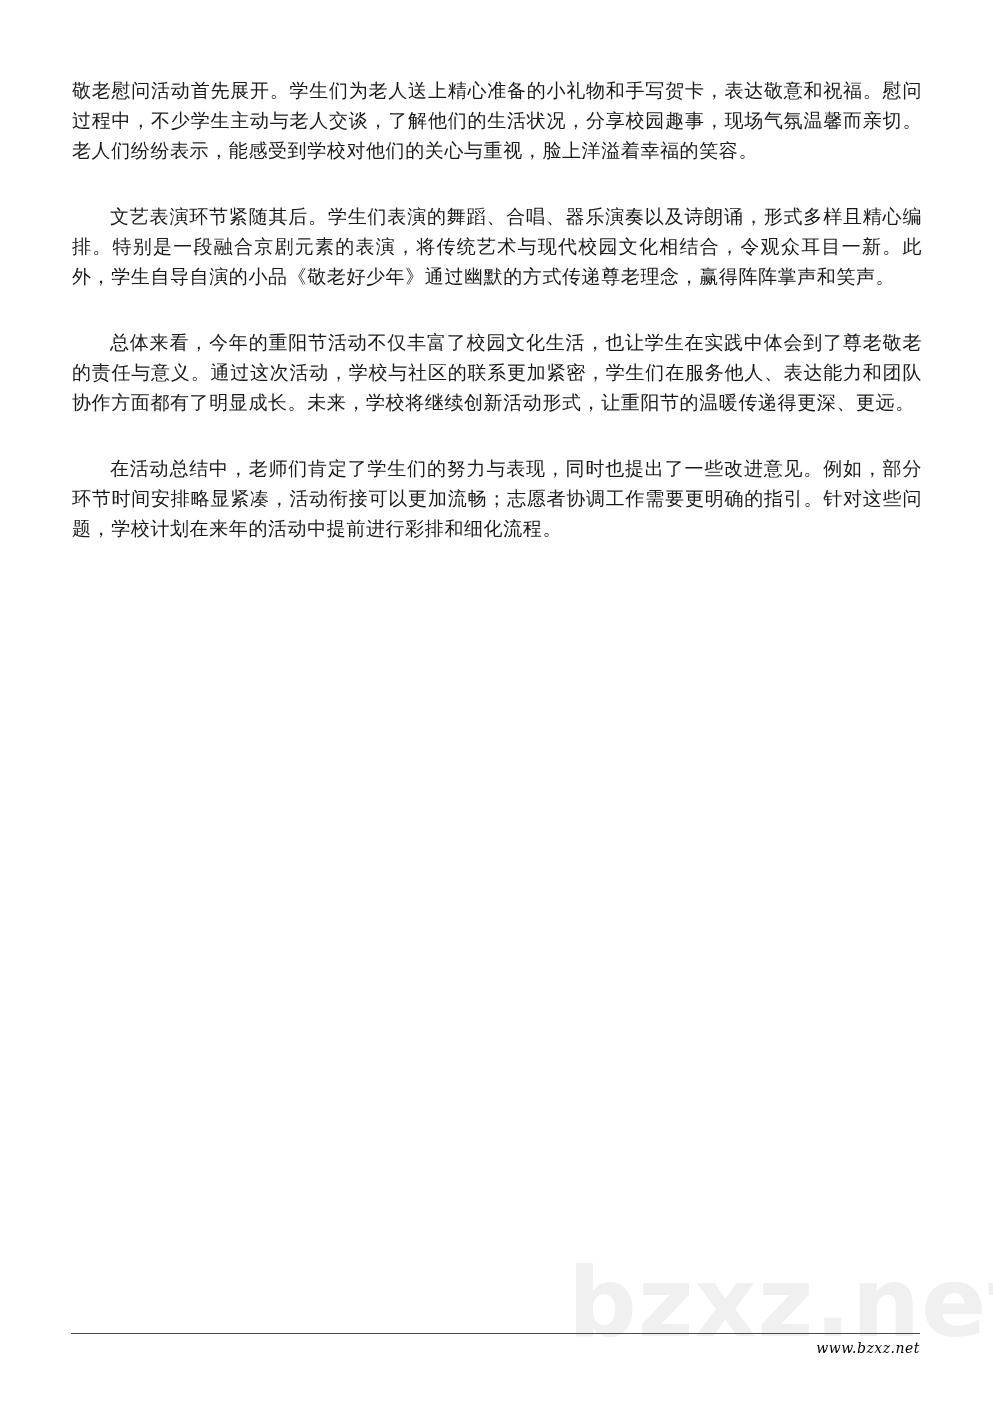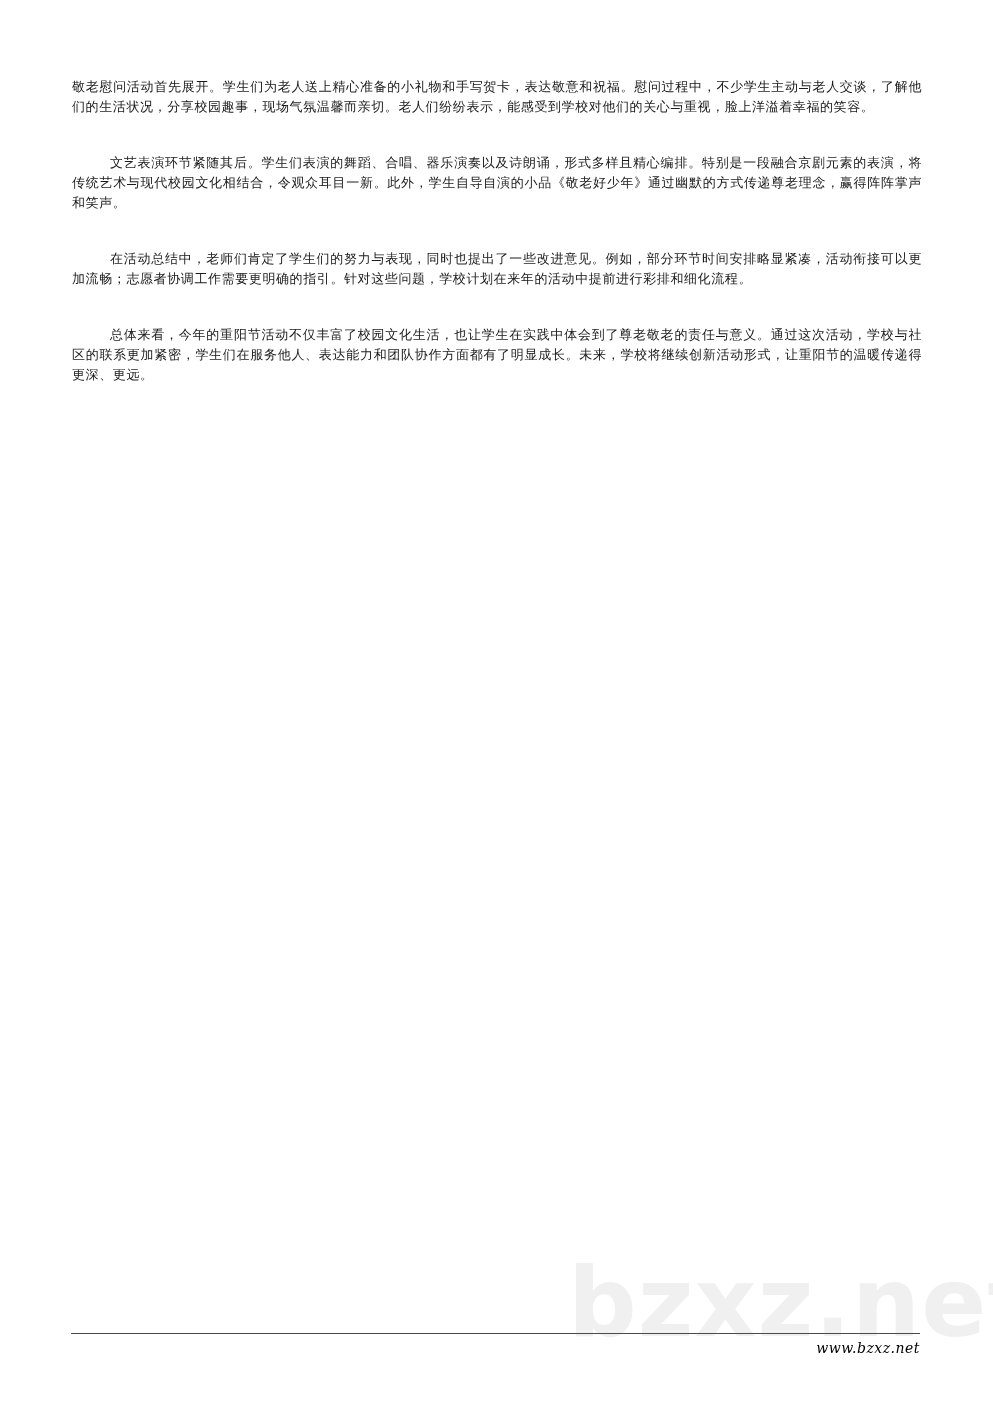--- a/index.html
+++ b/index.html
@@ -16,25 +16,26 @@
     color: #1a1a1a;
   }
   .page-content {
     position: absolute;
     left: 72px;
     top: 77px;
     width: 850px;
   }
   .para {
     margin: 0 0 15px 0;
-    font-size: 13px;
-    line-height: 20px;
+    font-size: 19px;
+    line-height: 30px;
     letter-spacing: 0.6px;
     text-align: justify;
     text-justify: inter-character;
+    font-family: Liberation Mono, monospace;
   }
   .para.indent { text-indent: 38px; margin-top: 36px; }
   .watermark {
     position: absolute;
     left: 568px;
     top: 1255px;
     font-family: "DejaVu Sans", "Liberation Sans", sans-serif;
     font-weight: bold;
     font-size: 96px;
     line-height: 96px;
@@ -59,20 +60,20 @@
     color: #000000;
     letter-spacing: 0.5px;
   }
 </style>
 </head>
 <body>
 
 <main class="page-content">
   <p class="para">敬老慰问活动首先展开。学生们为老人送上精心准备的小礼物和手写贺卡，表达敬意和祝福。慰问过程中，不少学生主动与老人交谈，了解他们的生活状况，分享校园趣事，现场气氛温馨而亲切。老人们纷纷表示，能感受到学校对他们的关心与重视，脸上洋溢着幸福的笑容。</p>
   <p class="para indent">文艺表演环节紧随其后。学生们表演的舞蹈、合唱、器乐演奏以及诗朗诵，形式多样且精心编排。特别是一段融合京剧元素的表演，将传统艺术与现代校园文化相结合，令观众耳目一新。此外，学生自导自演的小品《敬老好少年》通过幽默的方式传递尊老理念，赢得阵阵掌声和笑声。</p>
+  <p class="para indent">总体来看，今年的重阳节活动不仅丰富了校园文化生活，也让学生在实践中体会到了尊老敬老的责任与意义。通过这次活动，学校与社区的联系更加紧密，学生们在服务他人、表达能力和团队协作方面都有了明显成长。未来，学校将继续创新活动形式，让重阳节的温暖传递得更深、更远。</p>
   <p class="para indent">在活动总结中，老师们肯定了学生们的努力与表现，同时也提出了一些改进意见。例如，部分环节时间安排略显紧凑，活动衔接可以更加流畅；志愿者协调工作需要更明确的指引。针对这些问题，学校计划在来年的活动中提前进行彩排和细化流程。</p>
-  <p class="para indent">总体来看，今年的重阳节活动不仅丰富了校园文化生活，也让学生在实践中体会到了尊老敬老的责任与意义。通过这次活动，学校与社区的联系更加紧密，学生们在服务他人、表达能力和团队协作方面都有了明显成长。未来，学校将继续创新活动形式，让重阳节的温暖传递得更深、更远。</p>
 </main>
 
 <div class="watermark">bzxz.net</div>
 
 <div class="footer-rule"></div>
 <div class="footer-url">www.bzxz.net</div>
 
 </body></html>

